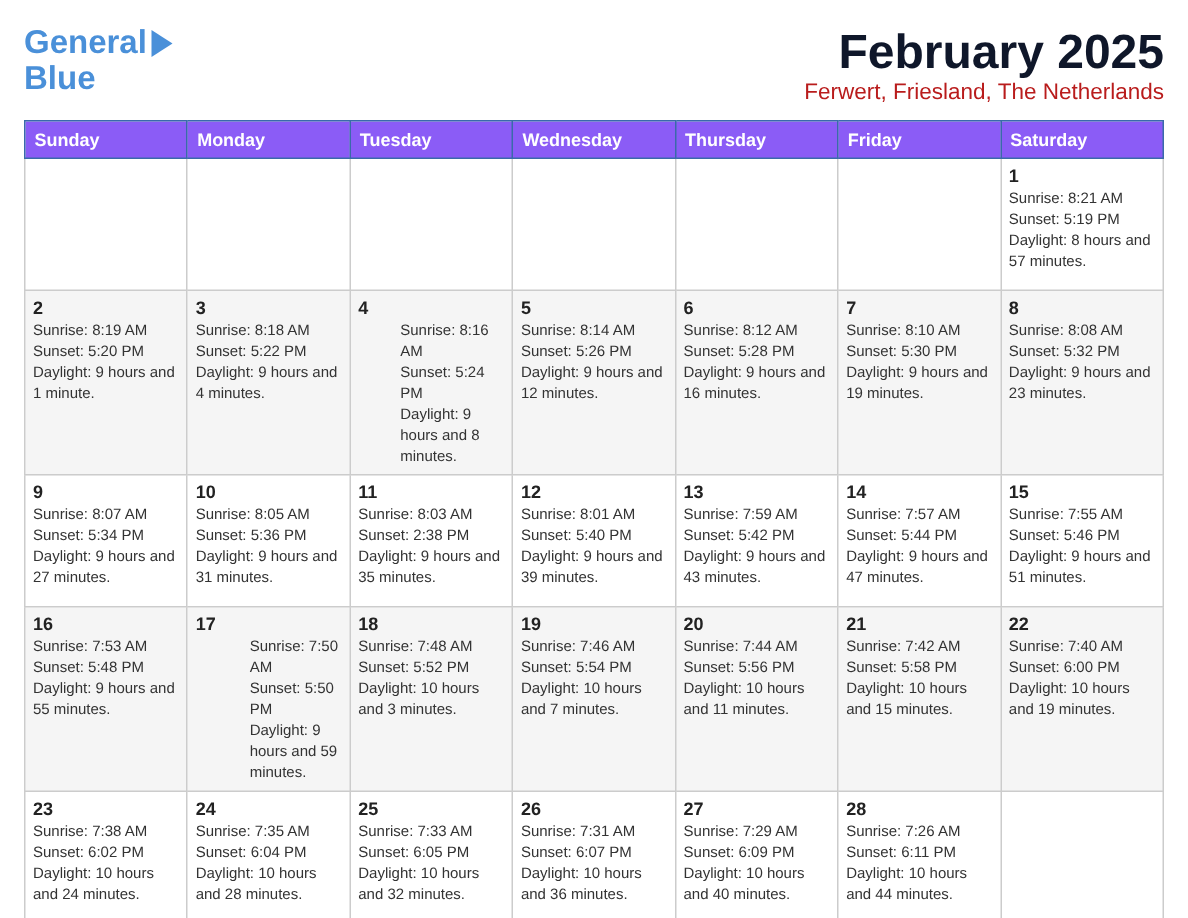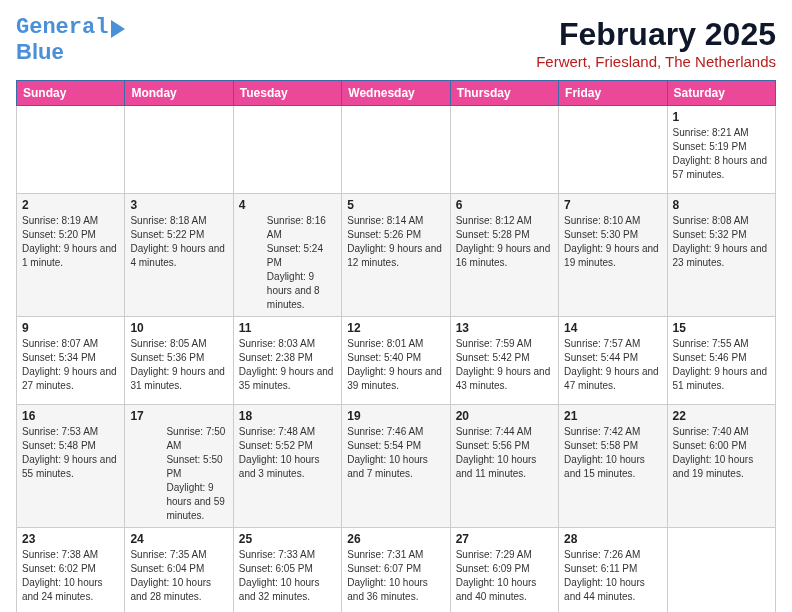--- a/index.html
+++ b/index.html
@@ -49,21 +49,21 @@
     .location {
       font-size: 15px;
       color: #b91c1c;
     }
     .calendar {
       width: 100%;
       border-collapse: collapse;
       font-size: 11px;
     }
     .calendar th {
-      background: #ec4899;
+      background: #8b5cf6;
       color: #fff;
       text-align: left;
       padding: 5px 6px;
       font-size: 12px;
       font-weight: bold;
       border: 1px solid #3a6aaa;
     }
     .calendar td {
       vertical-align: top;
       border: 1px solid #ccc;
@@ -90,21 +90,21 @@
       background: #f9f9f9;
     }
     .row-alt td { background: #f0f0f0; }
   </style>
 </head>
 <body>
 
 <div class="header">
   <div class="logo">
     <div style="display:flex;flex-direction:column;align-items:flex-start;">
-      <div style="display:flex;align-items:center;font-family:Liberation Mono, monospace;">
+      <div style="display:flex;align-items:center;">
         <span class="logo-text"><span>General</span></span>
         <div class="logo-arrow"></div>
       </div>
       <span class="logo-text" style="color:#4a90d9;font-size:22px;">Blue</span>
     </div>
   </div>
   <div class="title-block">
     <div class="month-title">February 2025</div>
     <div class="location">Ferwert, Friesland, The Netherlands</div>
   </div>

